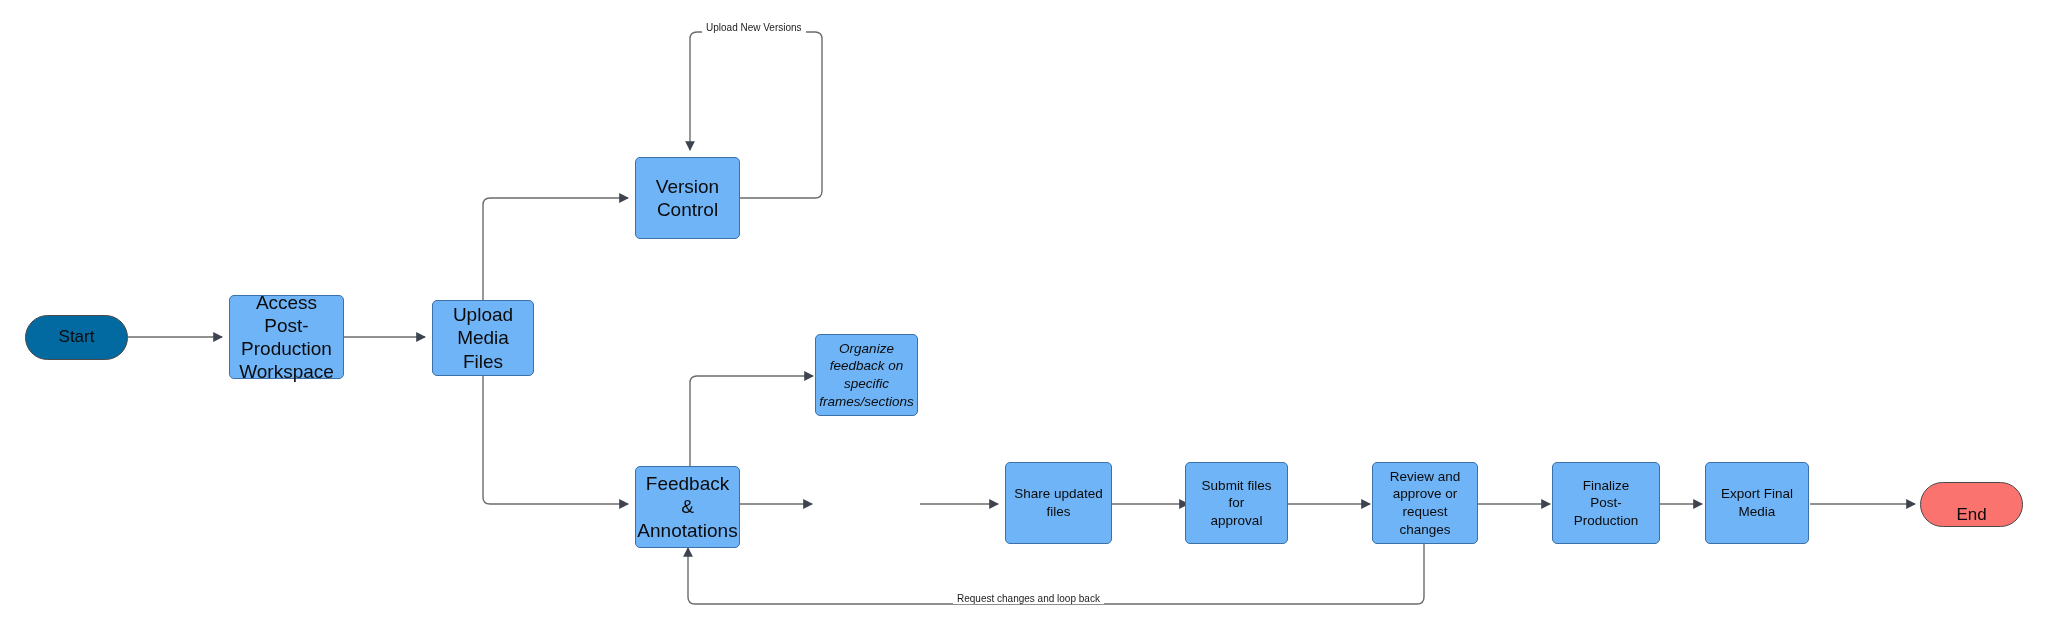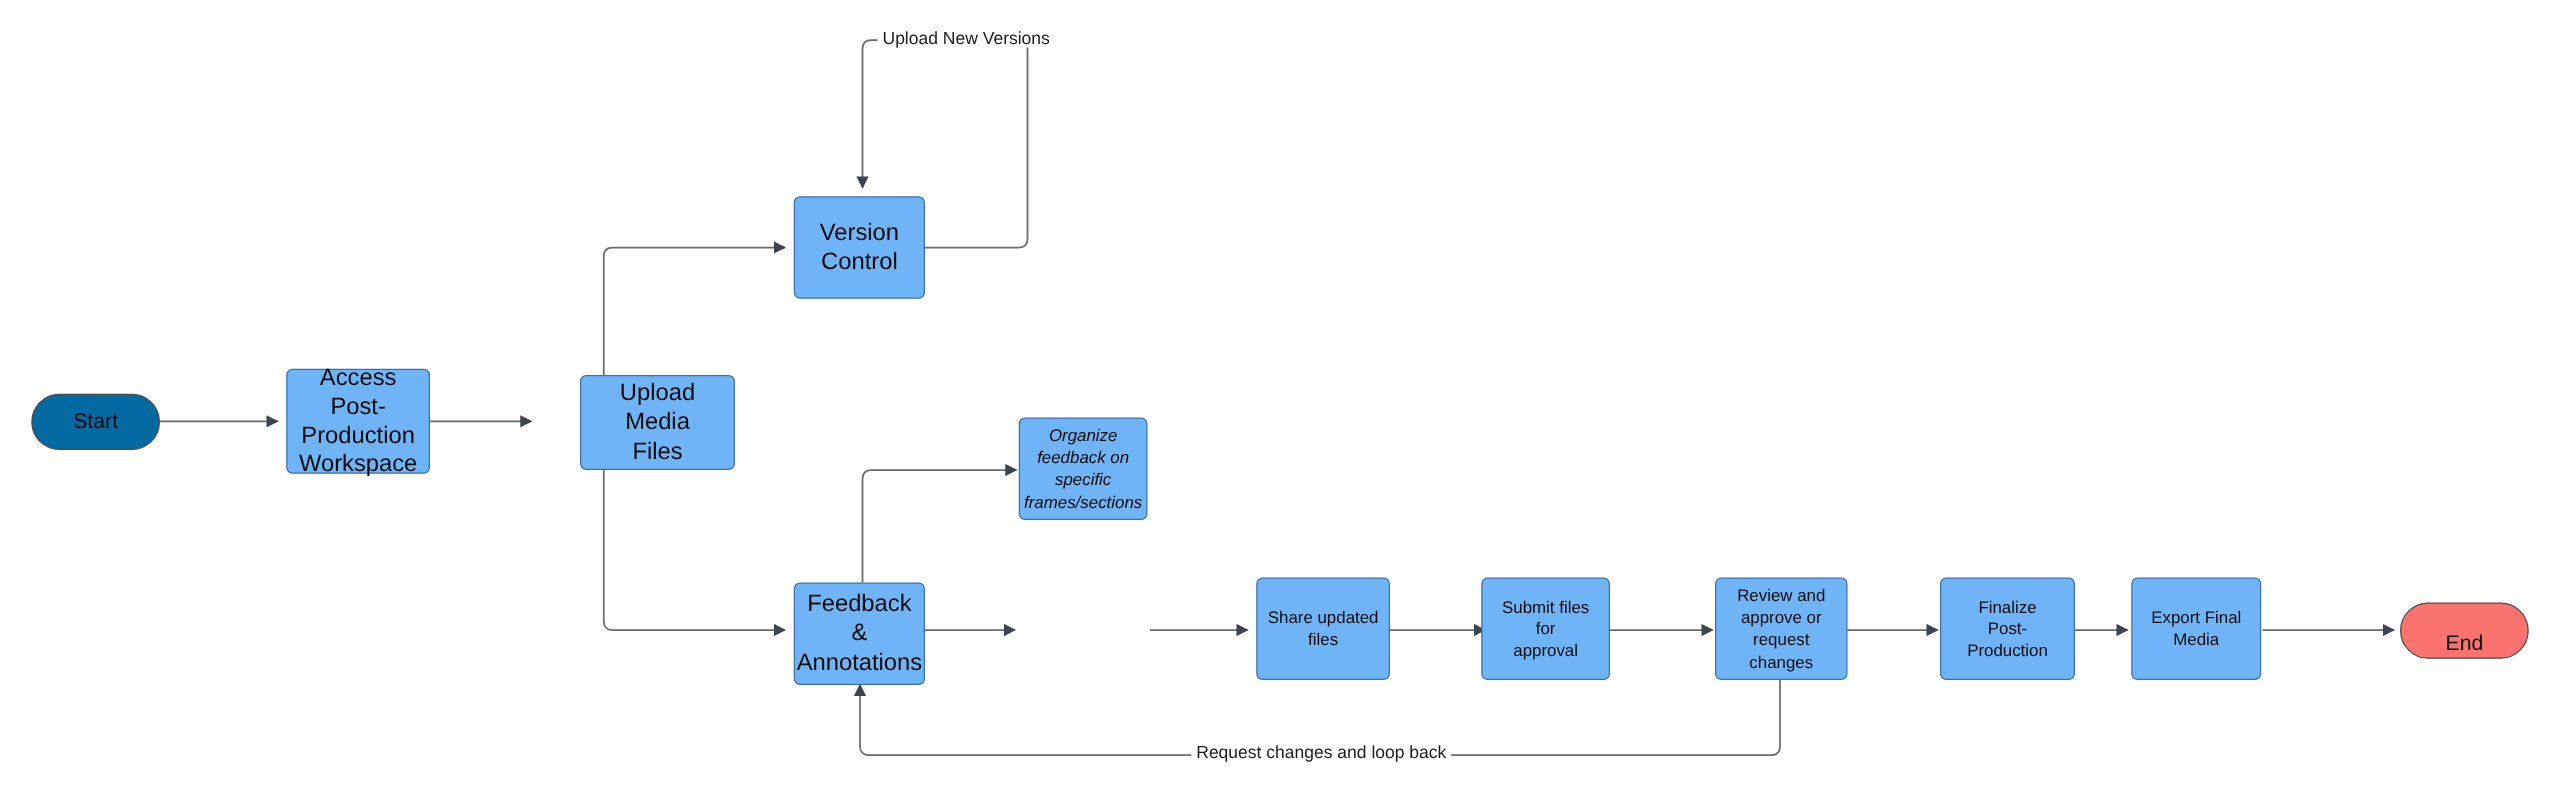--- a/index.html
+++ b/index.html
@@ -57,21 +57,21 @@
     background: #fb736f;
     align-items: flex-end;
   }
   .node .label {
     padding: 0 6px;
     white-space: pre-line;
     pointer-events: none;
   }
   .edge-label {
     position: absolute;
-    font-size: 14px;
+    font-size: 10px;
     color: #1b1b1b;
     background: #ffffff;
     padding: 0 4px;
     white-space: nowrap;
     z-index: 4;
   }
 </style>
 </head>
 <body>
 
@@ -119,21 +119,21 @@
   <div class="node terminator start" style="left:25px; top:315px; width:103px; height:45px;">
     <span class="label">Start</span>
   </div>
 
   <div class="node process" style="left:229px; top:295px; width:115px; height:84px;">
     <span class="label">Access
 Post-Production
 Workspace</span>
   </div>
 
-  <div class="node process" style="left:432px; top:300px; width:124px; height:76px;margin-left:32px;">
+  <div class="node process" style="left:432px; top:300px; width:102px; height:76px;">
     <span class="label">Upload Media
 Files</span>
   </div>
 
   <div class="node process" style="left:635px; top:157px; width:105px; height:82px;">
     <span class="label">Version
 Control</span>
   </div>
 
   <div class="node process" style="left:635px; top:466px; width:105px; height:82px;">

